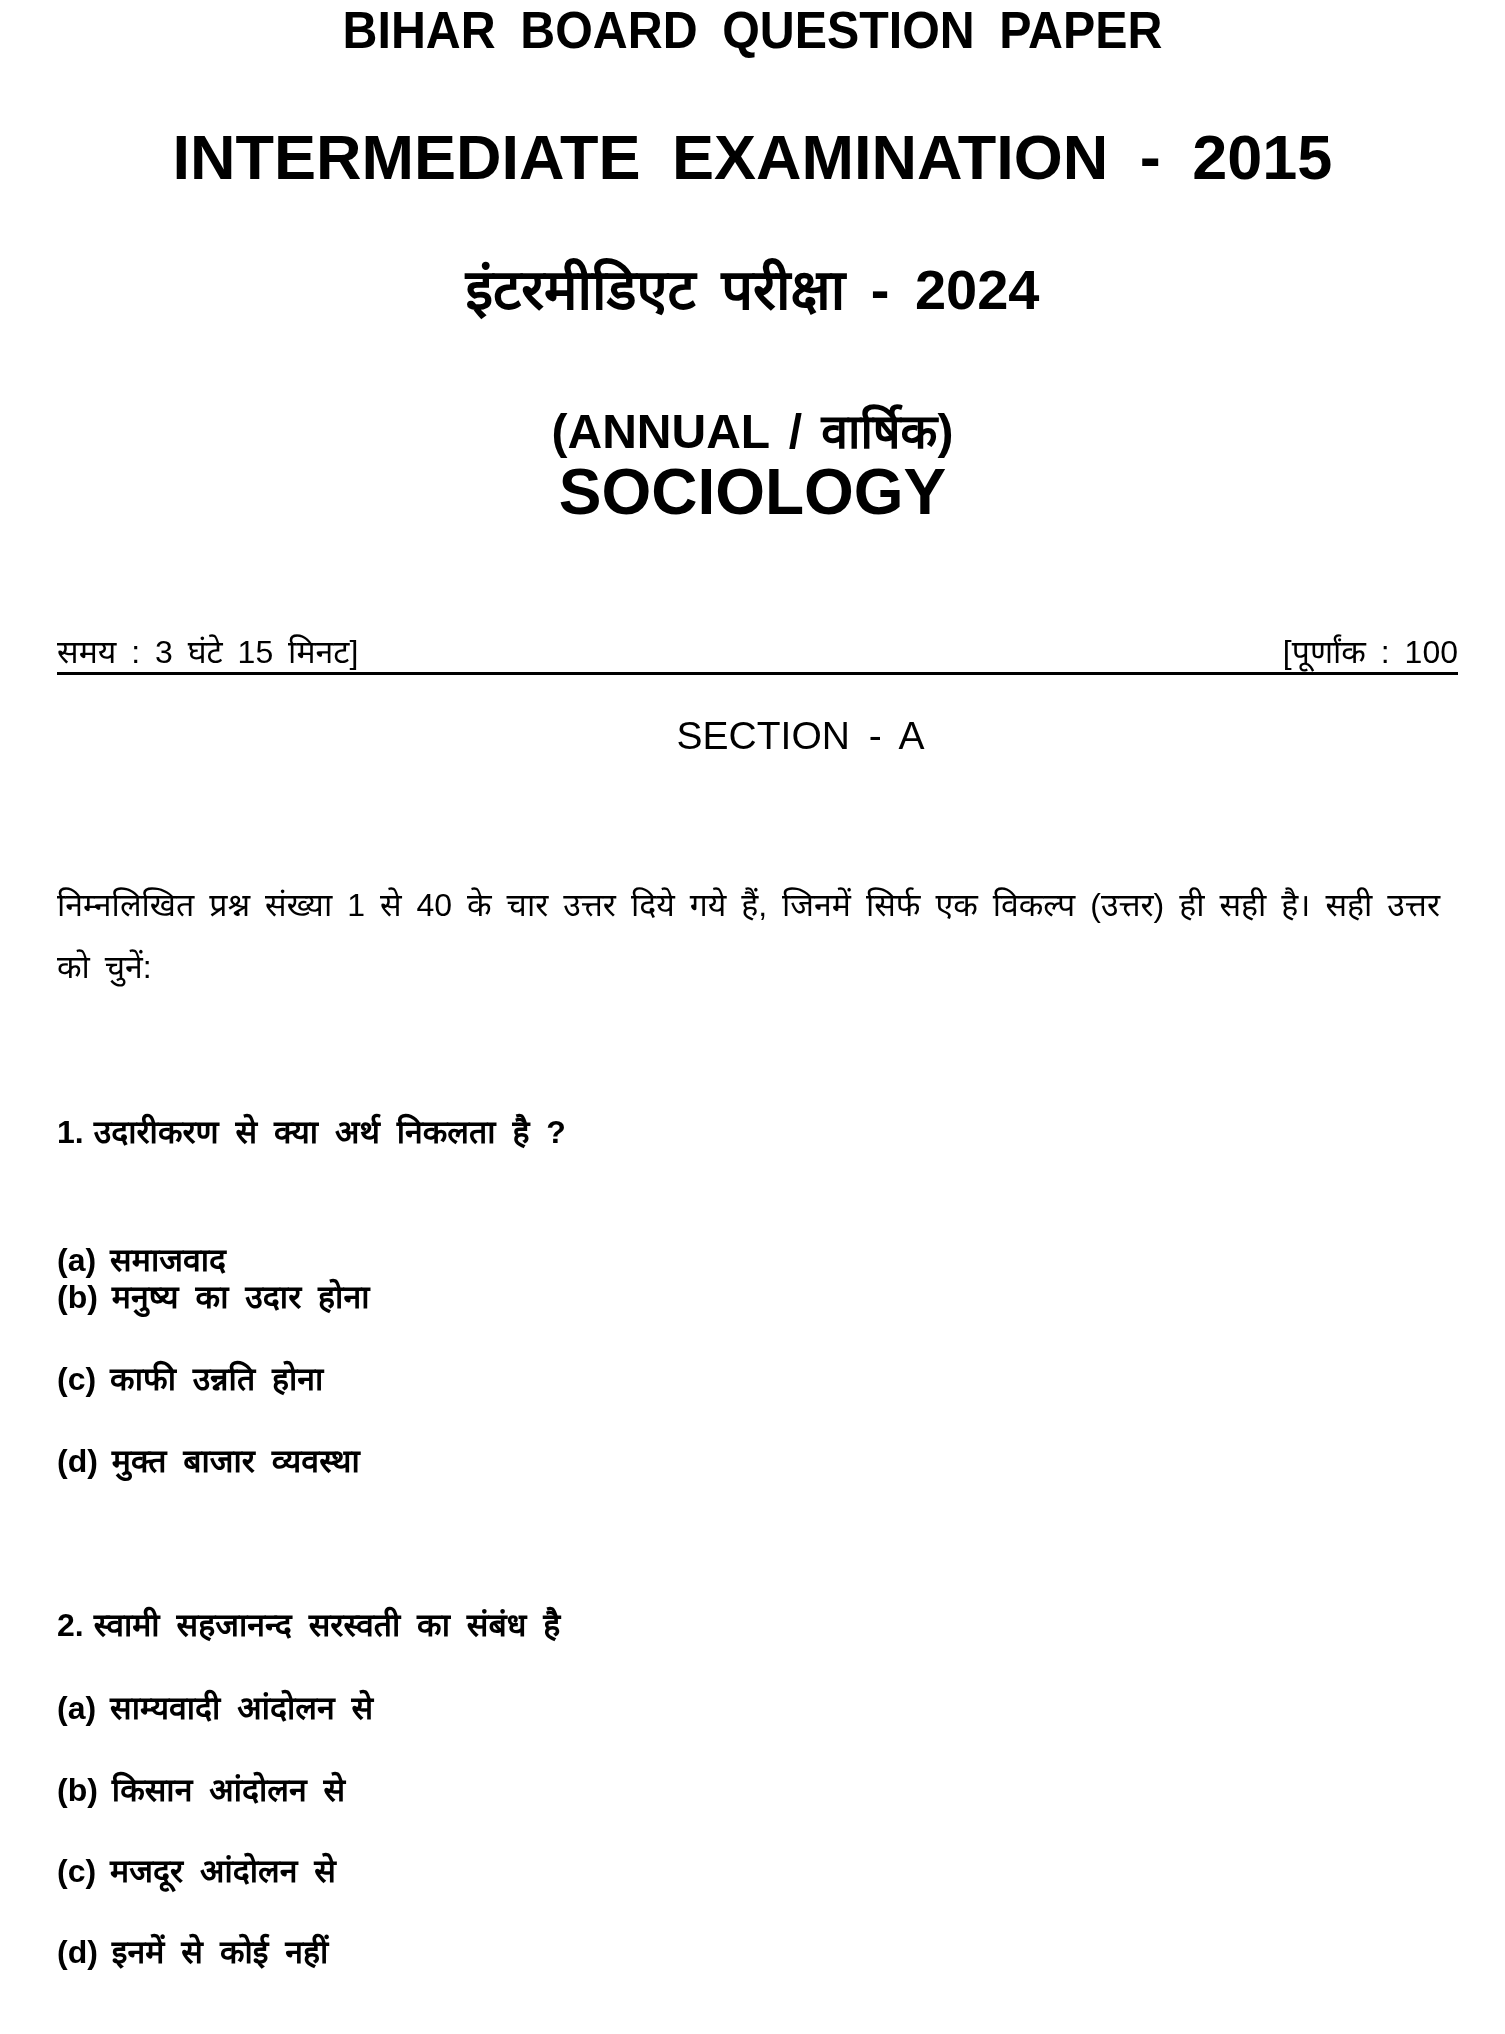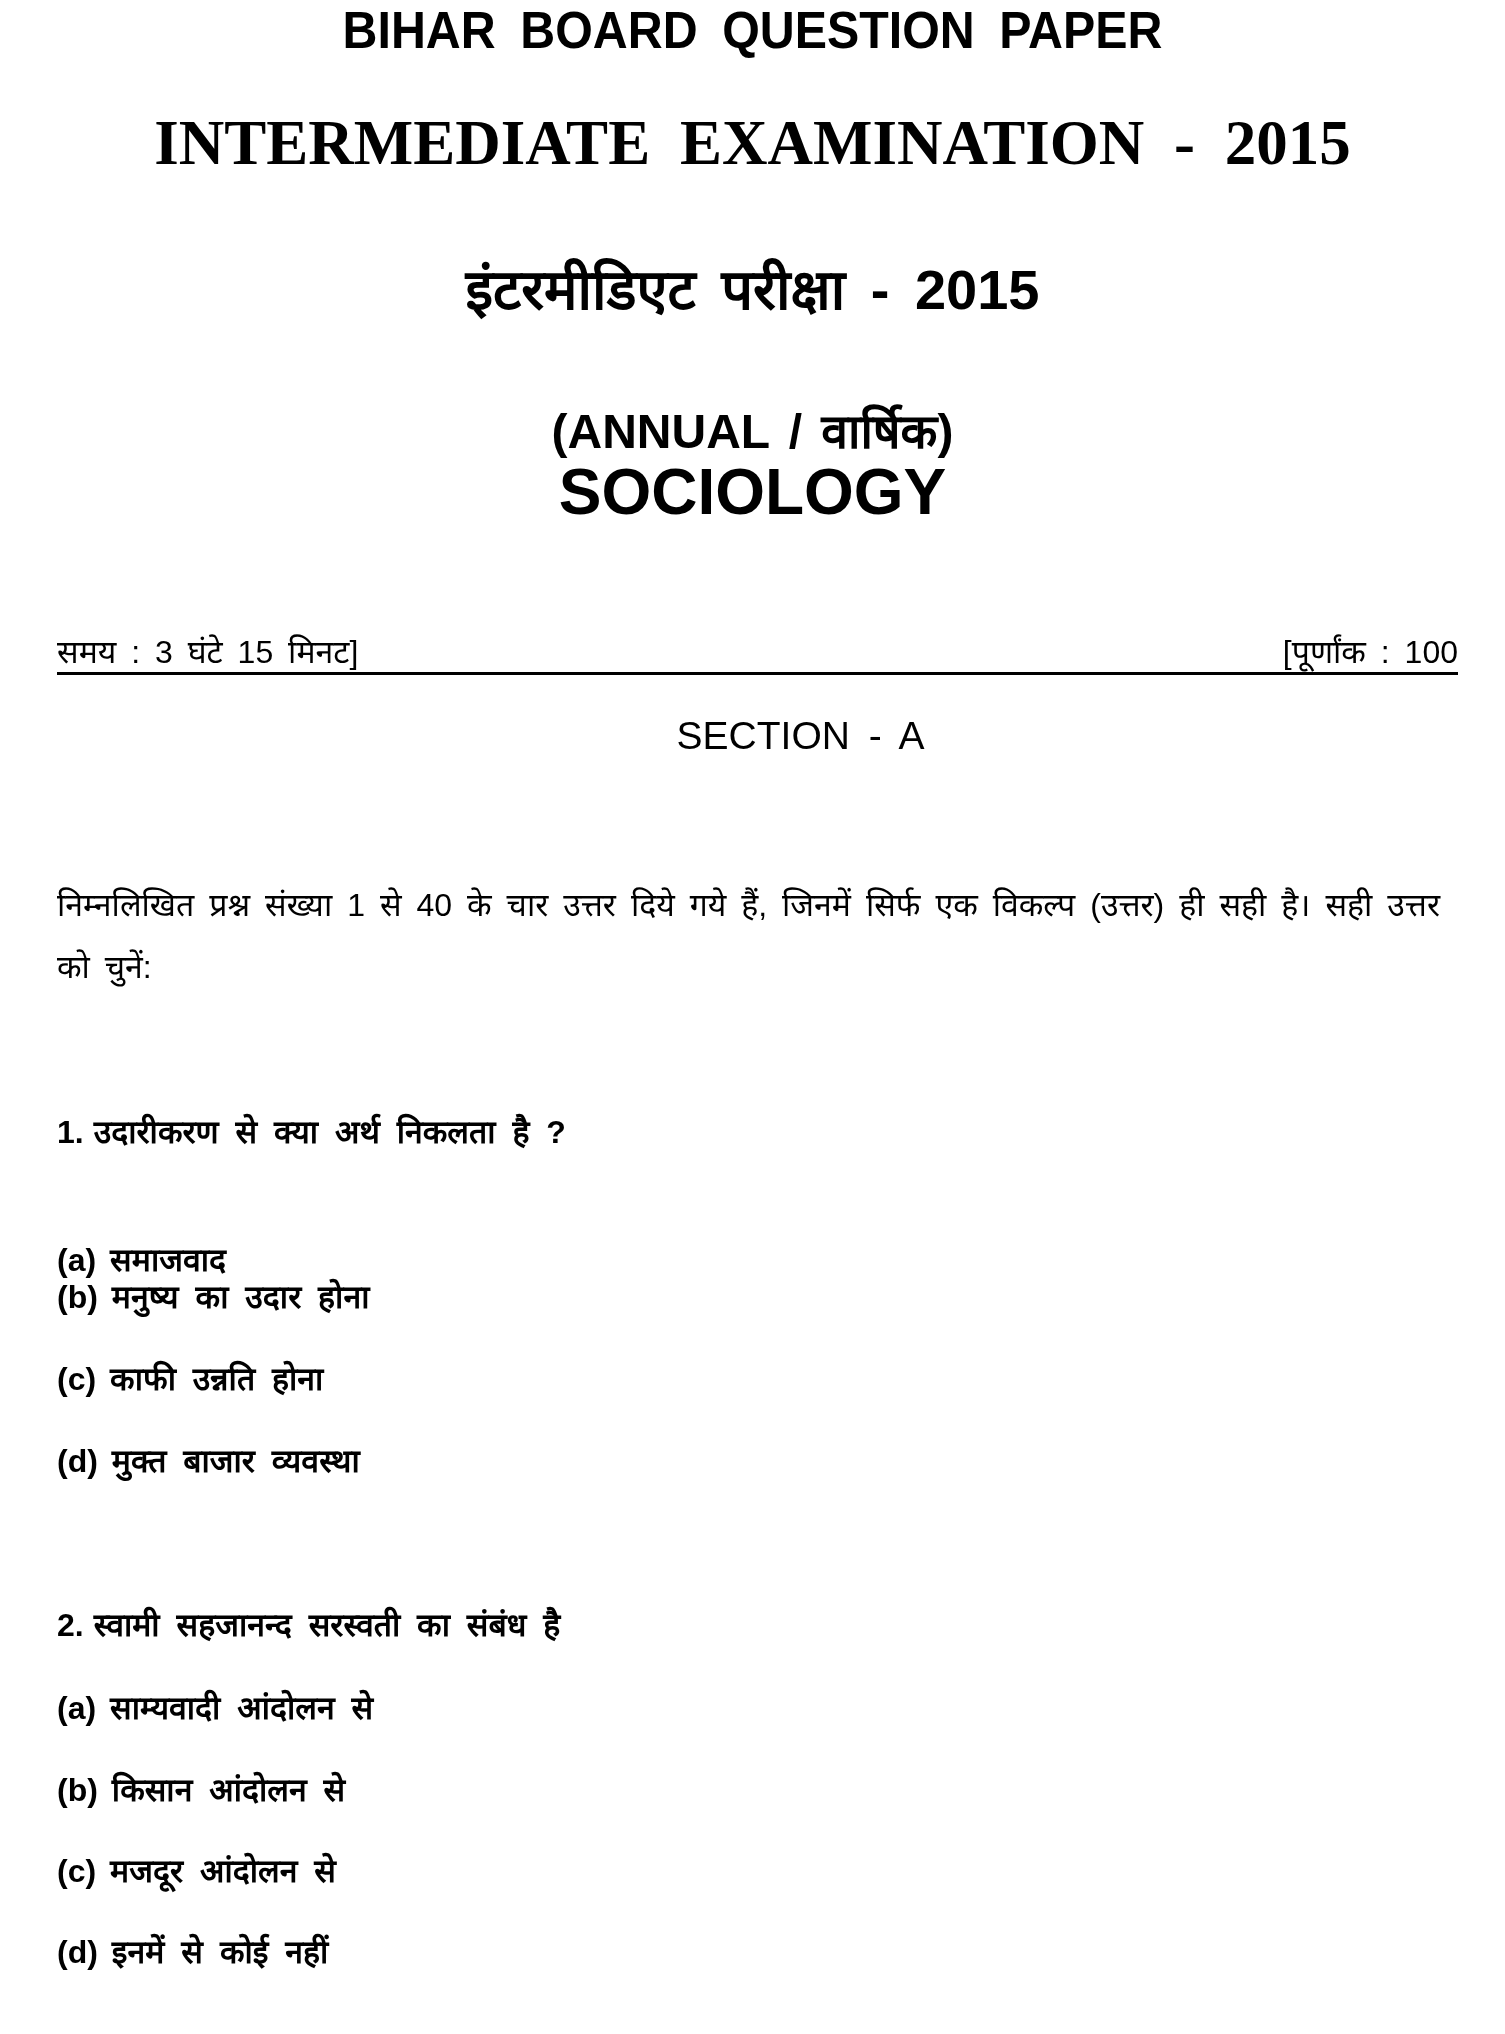--- a/index.html
+++ b/index.html
@@ -28,24 +28,23 @@
   .title-bold {
     font-weight: bold;
   }
   .t1 {
     top: 4px;
     font-size: 52px;
     word-spacing: 12px;
     transform: scaleX(0.93);
   }
   .t2 {
-    top: 112px;
+    top: 126px;
     font-size: 63px;
     word-spacing: 14px;
-    font-family: Liberation Serif, serif;
   }
   .t3 {
     top: 262px;
     font-size: 56px;
     word-spacing: 10px;
   }
   .t4 {
     top: 372px;
     font-size: 48px;
     word-spacing: 6px;
@@ -107,21 +106,21 @@
   .opt-label {
     display: inline-block;
     margin-right: 14px;
   }
 </style>
 </head>
 <body>
 
 <div class="line center title-bold t1">BIHAR BOARD QUESTION PAPER</div>
 <div class="line center title-bold t2">INTERMEDIATE EXAMINATION - 2015</div>
-<div class="line center title-bold t3">इंटरमीडिएट परीक्षा - 2015</div>
+<div class="line center title-bold t3">इंटरमीडिएट परीक्षा - 2024</div>
 <div class="line center title-bold t4">(ANNUAL / वार्षिक)</div>
 <div class="line center title-bold t5">SOCIOLOGY</div>
 
 <div class="meta-row">
   <span class="meta-left">समय : 3 घंटे 15 मिनट]</span>
   <span class="meta-right">[पूर्णांक : 100</span>
 </div>
 
 <div class="line center section">SECTION - A</div>
 

